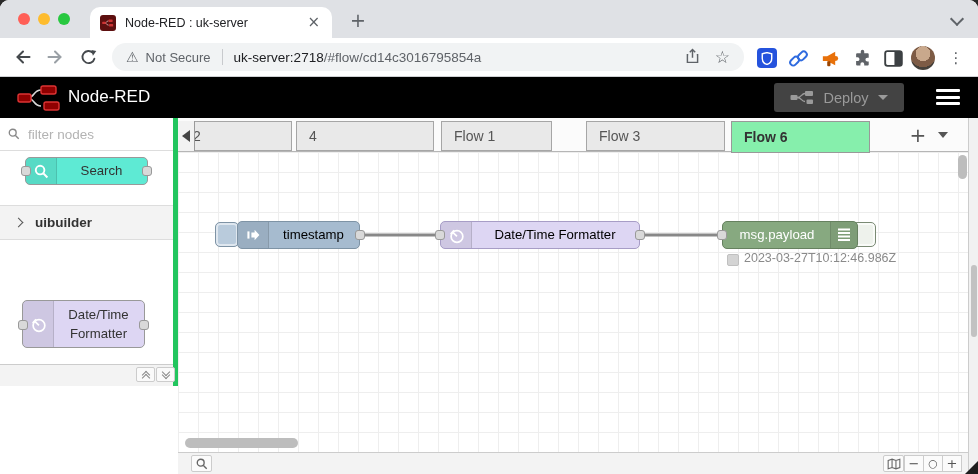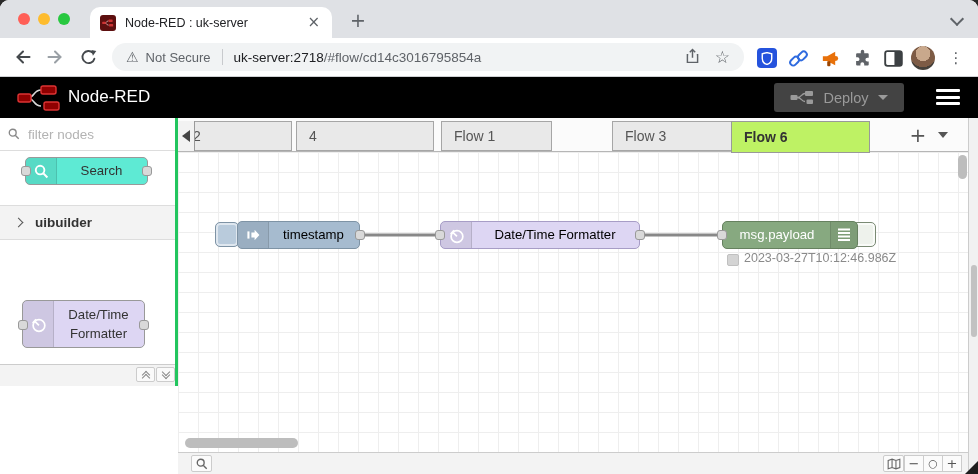--- a/index.html
+++ b/index.html
@@ -47,21 +47,21 @@
   .deploy{position:absolute;right:74px;top:6px;width:130px;height:29px;background:#434343;border-radius:3px;
     display:flex;align-items:center;justify-content:center;gap:9px;color:#9a9a9a;font-size:14.5px;}
   .deploy-chv{width:0;height:0;border-left:5px solid transparent;border-right:5px solid transparent;border-top:5px solid #9a9a9a;}
   .hamb{position:absolute;right:18px;top:12px;width:24px;}
   .hamb div{height:3px;background:#fff;margin-bottom:3.5px;border-radius:1px;}
 
   
   .main{position:absolute;top:118px;left:0;width:978px;height:356px;}
 
   
-  .palette{position:absolute;left:0;top:0;width:178px;height:268px;background:#fff;border-right:3px solid #22c55e;box-sizing:border-box;}
+  .palette{position:absolute;left:0;top:0;width:178px;height:268px;background:#fff;border-right:5px solid #22c55e;box-sizing:border-box;}
   .pal-filter{height:33px;border-bottom:1px solid #ddd;display:flex;align-items:center;padding:0 8px;gap:6px;box-sizing:border-box;}
   .pal-filter input{border:none;outline:none;width:120px;font-size:13.5px;color:#555;background:transparent;
     font-family:"Liberation Sans",sans-serif;}
   .pal-filter input::placeholder{color:#b3b3b3;}
   .pal-body{position:absolute;top:33px;left:0;right:0;bottom:22px;background:#fff;overflow:hidden;}
   .pal-cat{position:absolute;left:0;right:0;height:35px;background:#f3f3f3;border-top:1px solid #ddd;border-bottom:1px solid #ddd;
     display:flex;align-items:center;padding-left:15px;gap:13px;font-weight:bold;font-size:13.5px;color:#333;box-sizing:border-box;}
   .chv-r{width:6px;height:6px;border-right:1.8px solid #555;border-bottom:1.8px solid #555;transform:rotate(-45deg);}
   .chv-d{width:6px;height:6px;border-right:1.8px solid #555;border-bottom:1.8px solid #555;transform:rotate(45deg);margin-top:-3px;}
   .pal-node{position:absolute;border:1px solid #999;border-radius:5px;font-size:13.2px;color:#333;box-sizing:border-box;}
@@ -79,21 +79,21 @@
   .dchv.dn{transform:rotate(225deg);margin-top:-3px;}
 
   
   .canvas-col{position:absolute;left:178px;top:0;width:790px;height:356px;}
   .flowtabs{position:absolute;top:0;left:0;right:0;height:34px;background:#fbfbfb;border-bottom:1px solid #b6b6b6;box-sizing:border-box;}
   .scrollL{position:absolute;left:0;top:3px;width:17px;height:30px;background:#f2f2f2;border-right:1px solid #999;
     display:flex;align-items:center;justify-content:center;z-index:4;box-sizing:border-box;}
   .triL{width:0;height:0;border-top:6px solid transparent;border-bottom:6px solid transparent;border-right:8px solid #444;}
   .ftab{position:absolute;top:3px;height:30px;background:#e9e9e9;border:1px solid #a6a6a6;box-sizing:border-box;
     font-size:14px;color:#555;display:flex;align-items:center;padding-left:12px;overflow:hidden;z-index:1;white-space:nowrap;}
-  .ftab.active{background:#bef264;height:32px;font-weight:bold;color:#333;z-index:3;border-color:#999;}
+  .ftab.active{background:#86efac;height:32px;font-weight:bold;color:#333;z-index:3;border-color:#999;}
   .addtab{position:absolute;left:728px;top:5px;width:24px;height:24px;display:flex;align-items:center;justify-content:center;
     font-size:20px;color:#555;z-index:4;}
   .tabdd{position:absolute;left:760px;top:14px;width:0;height:0;border-left:5px solid transparent;border-right:5px solid transparent;
     border-top:6px solid #555;z-index:4;}
 
   .canvas{position:absolute;top:34px;left:0;width:790px;height:300px;background:#fff;
     background-image:linear-gradient(#eee 1px,transparent 1px),linear-gradient(90deg,#eee 1px,transparent 1px);
     background-size:20px 20px;overflow:hidden;}
   .cnode{position:absolute;height:28px;border-radius:5px;border:1px solid;box-sizing:border-box;font-size:13.2px;z-index:2;}
   .inject-btn{position:absolute;left:37px;top:70px;width:24px;height:25px;background:#b9cbdc;border:1.5px solid #7e93a5;
@@ -308,21 +308,21 @@
           </div>
         <div class="ftab" style="left:2px;width:112px;">
           <span>2</span>
         </div>
         <div class="ftab" style="left:118px;width:138px;">
           <span>4</span>
         </div>
         <div class="ftab" style="left:263px;width:111px;">
           <span>Flow 1</span>
         </div>
-        <div class="ftab" style="left:408px;width:139px;margin-left:26px;">
+        <div class="ftab" style="left:408px;width:139px;">
           <span>Flow 3</span>
         </div>
         <div class="ftab active" style="left:553px;width:139px;">
           <span>Flow 6</span>
         </div>
         <div class="addtab glyph">+</div>
         <div class="tabdd"></div>
       </div>
 
       <div class="canvas">

